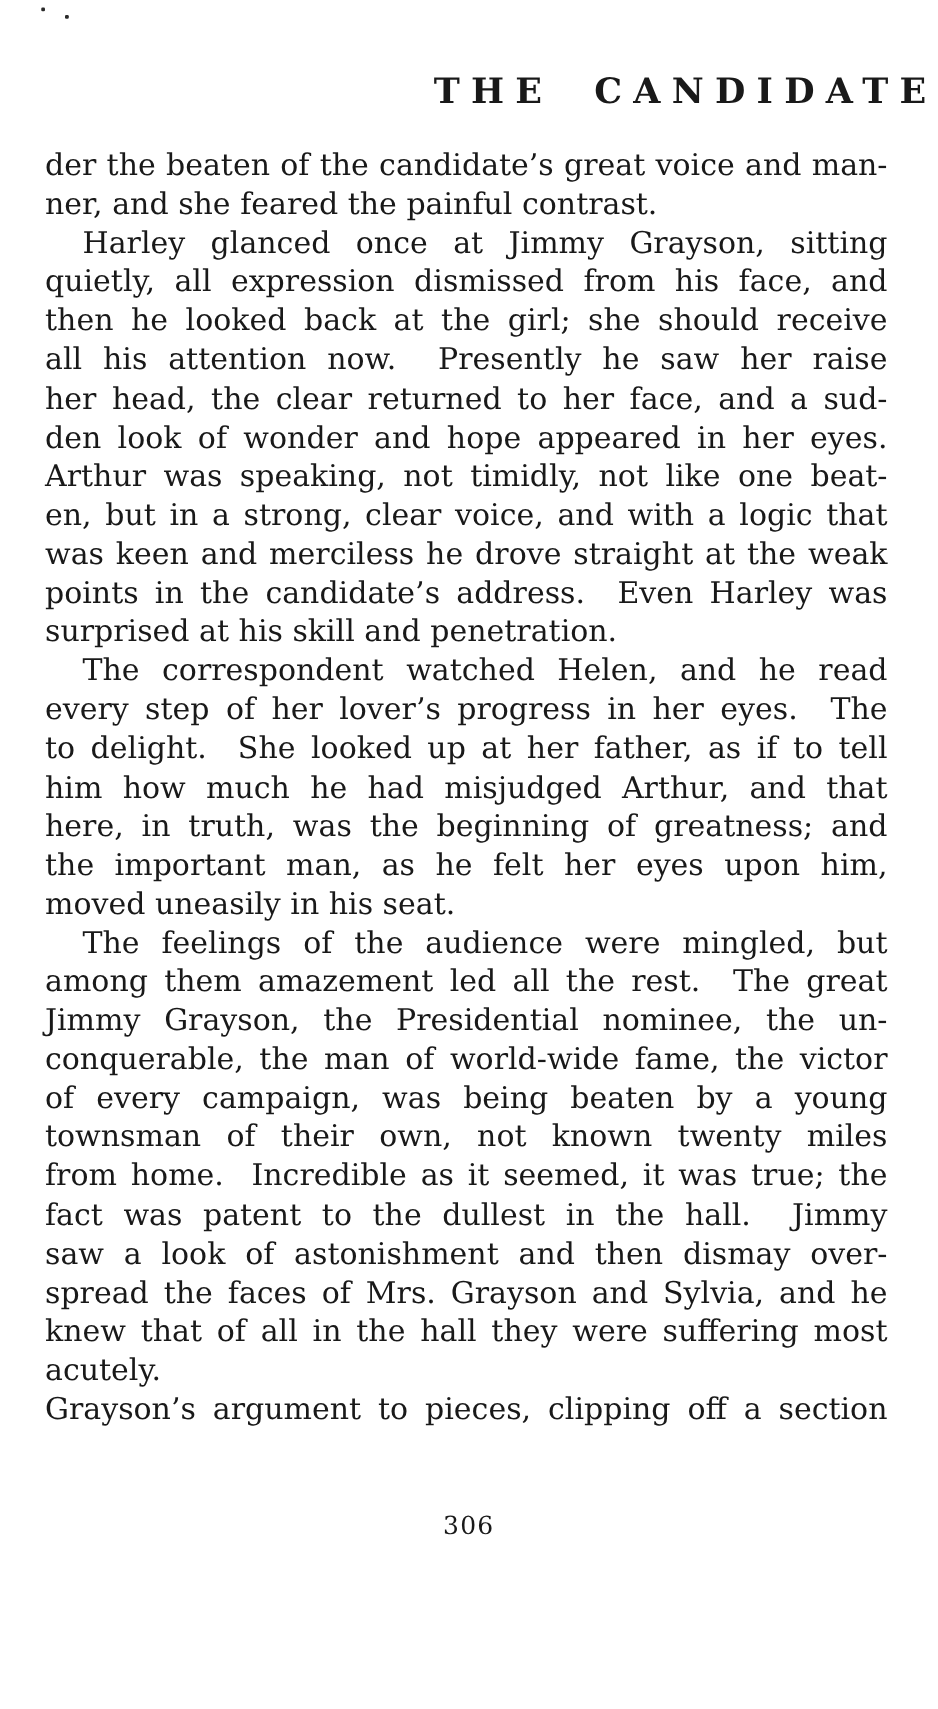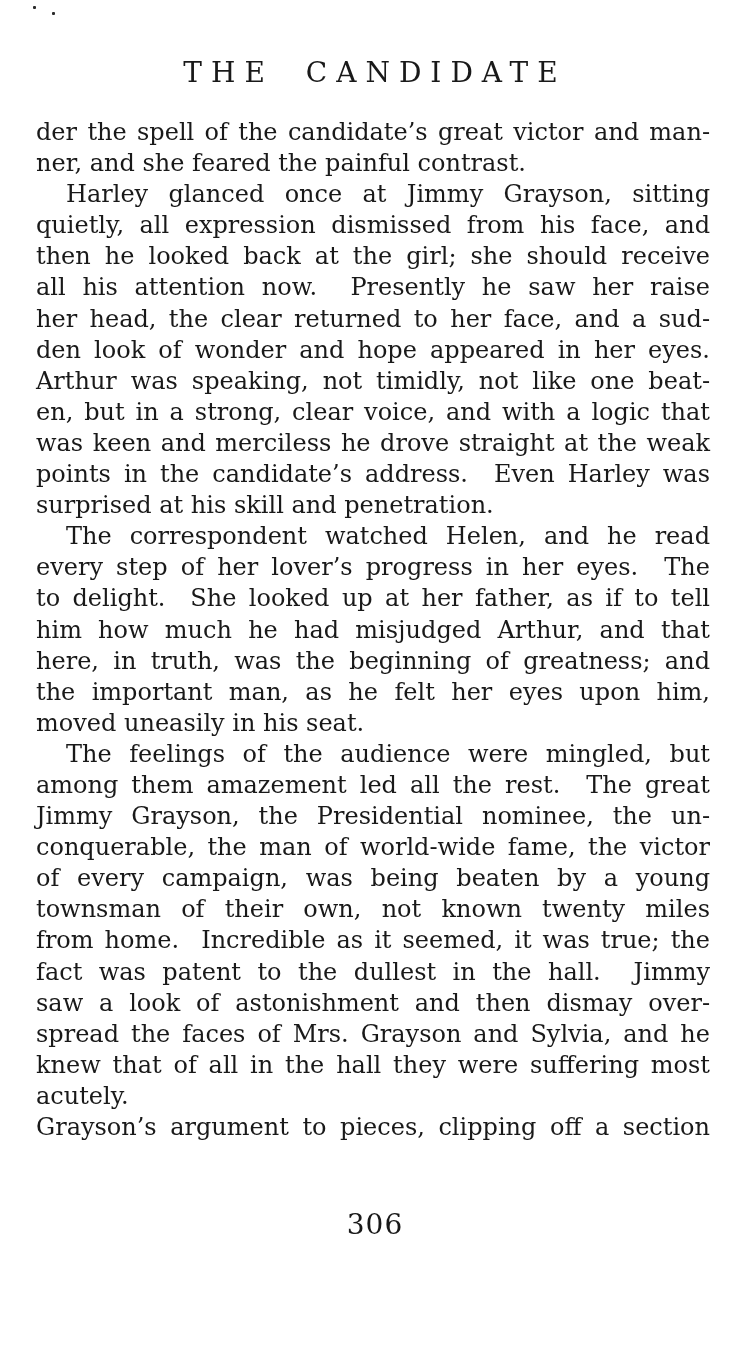--- a/index.html
+++ b/index.html
@@ -17,23 +17,23 @@
     background: #2a2a2a;
     border-radius: 1px;
   }
   .speck.s1 { left: 33px; top: 6px;  width: 3px; height: 3px; }
   .speck.s2 { left: 52px; top: 12px; width: 3px; height: 3px; }
   .header {
     position: absolute;
     top: 56px;
     left: 0;
     right: 0;
-    text-align: center;
+    text-align: right;
     font-size: 28px;
-    font-weight: normal;
+    font-weight: bold;
     letter-spacing: 9px;
     word-spacing: 14px;
     white-space: nowrap;
   }
   .body-text {
     position: absolute;
     top: 117px;
     left: 36px;
     width: 674px;
     font-size: 24px;
@@ -45,37 +45,37 @@
     text-align-last: justify;
   }
   .line.noj { text-align-last: left; }
   .line.indent { text-indent: 30px; }
   .pagenum {
     position: absolute;
     top: 1208px;
     left: 0;
     right: 0;
     text-align: center;
-    font-size: 28px;
+    font-size: 20px;
     letter-spacing: 1px;
   }
 </style>
 </head>
 <body>
 
 <div class="page">
 
   <span class="speck s1"></span>
   <span class="speck s2"></span>
 
   <div class="header">THE CANDIDATE</div>
 
   <div class="body-text">
 
-    <div class="line">der the spell of the candidate’s great victor and man-</div>
+    <div class="line">der the beaten of the candidate’s great voice and man-</div>
     <div class="line noj">ner, and she feared the painful contrast.</div>
 
     <div class="line indent">Harley glanced once at Jimmy Grayson, sitting</div>
     <div class="line">quietly, all expression dismissed from his face, and</div>
     <div class="line">then he looked back at the girl; she should receive</div>
     <div class="line">all his attention now.  Presently he saw her raise</div>
     <div class="line">her head, the clear returned to her face, and a sud-</div>
     <div class="line">den look of wonder and hope appeared in her eyes.</div>
     <div class="line">Arthur was speaking, not timidly, not like one beat-</div>
     <div class="line">en, but in a strong, clear voice, and with a logic that</div>

